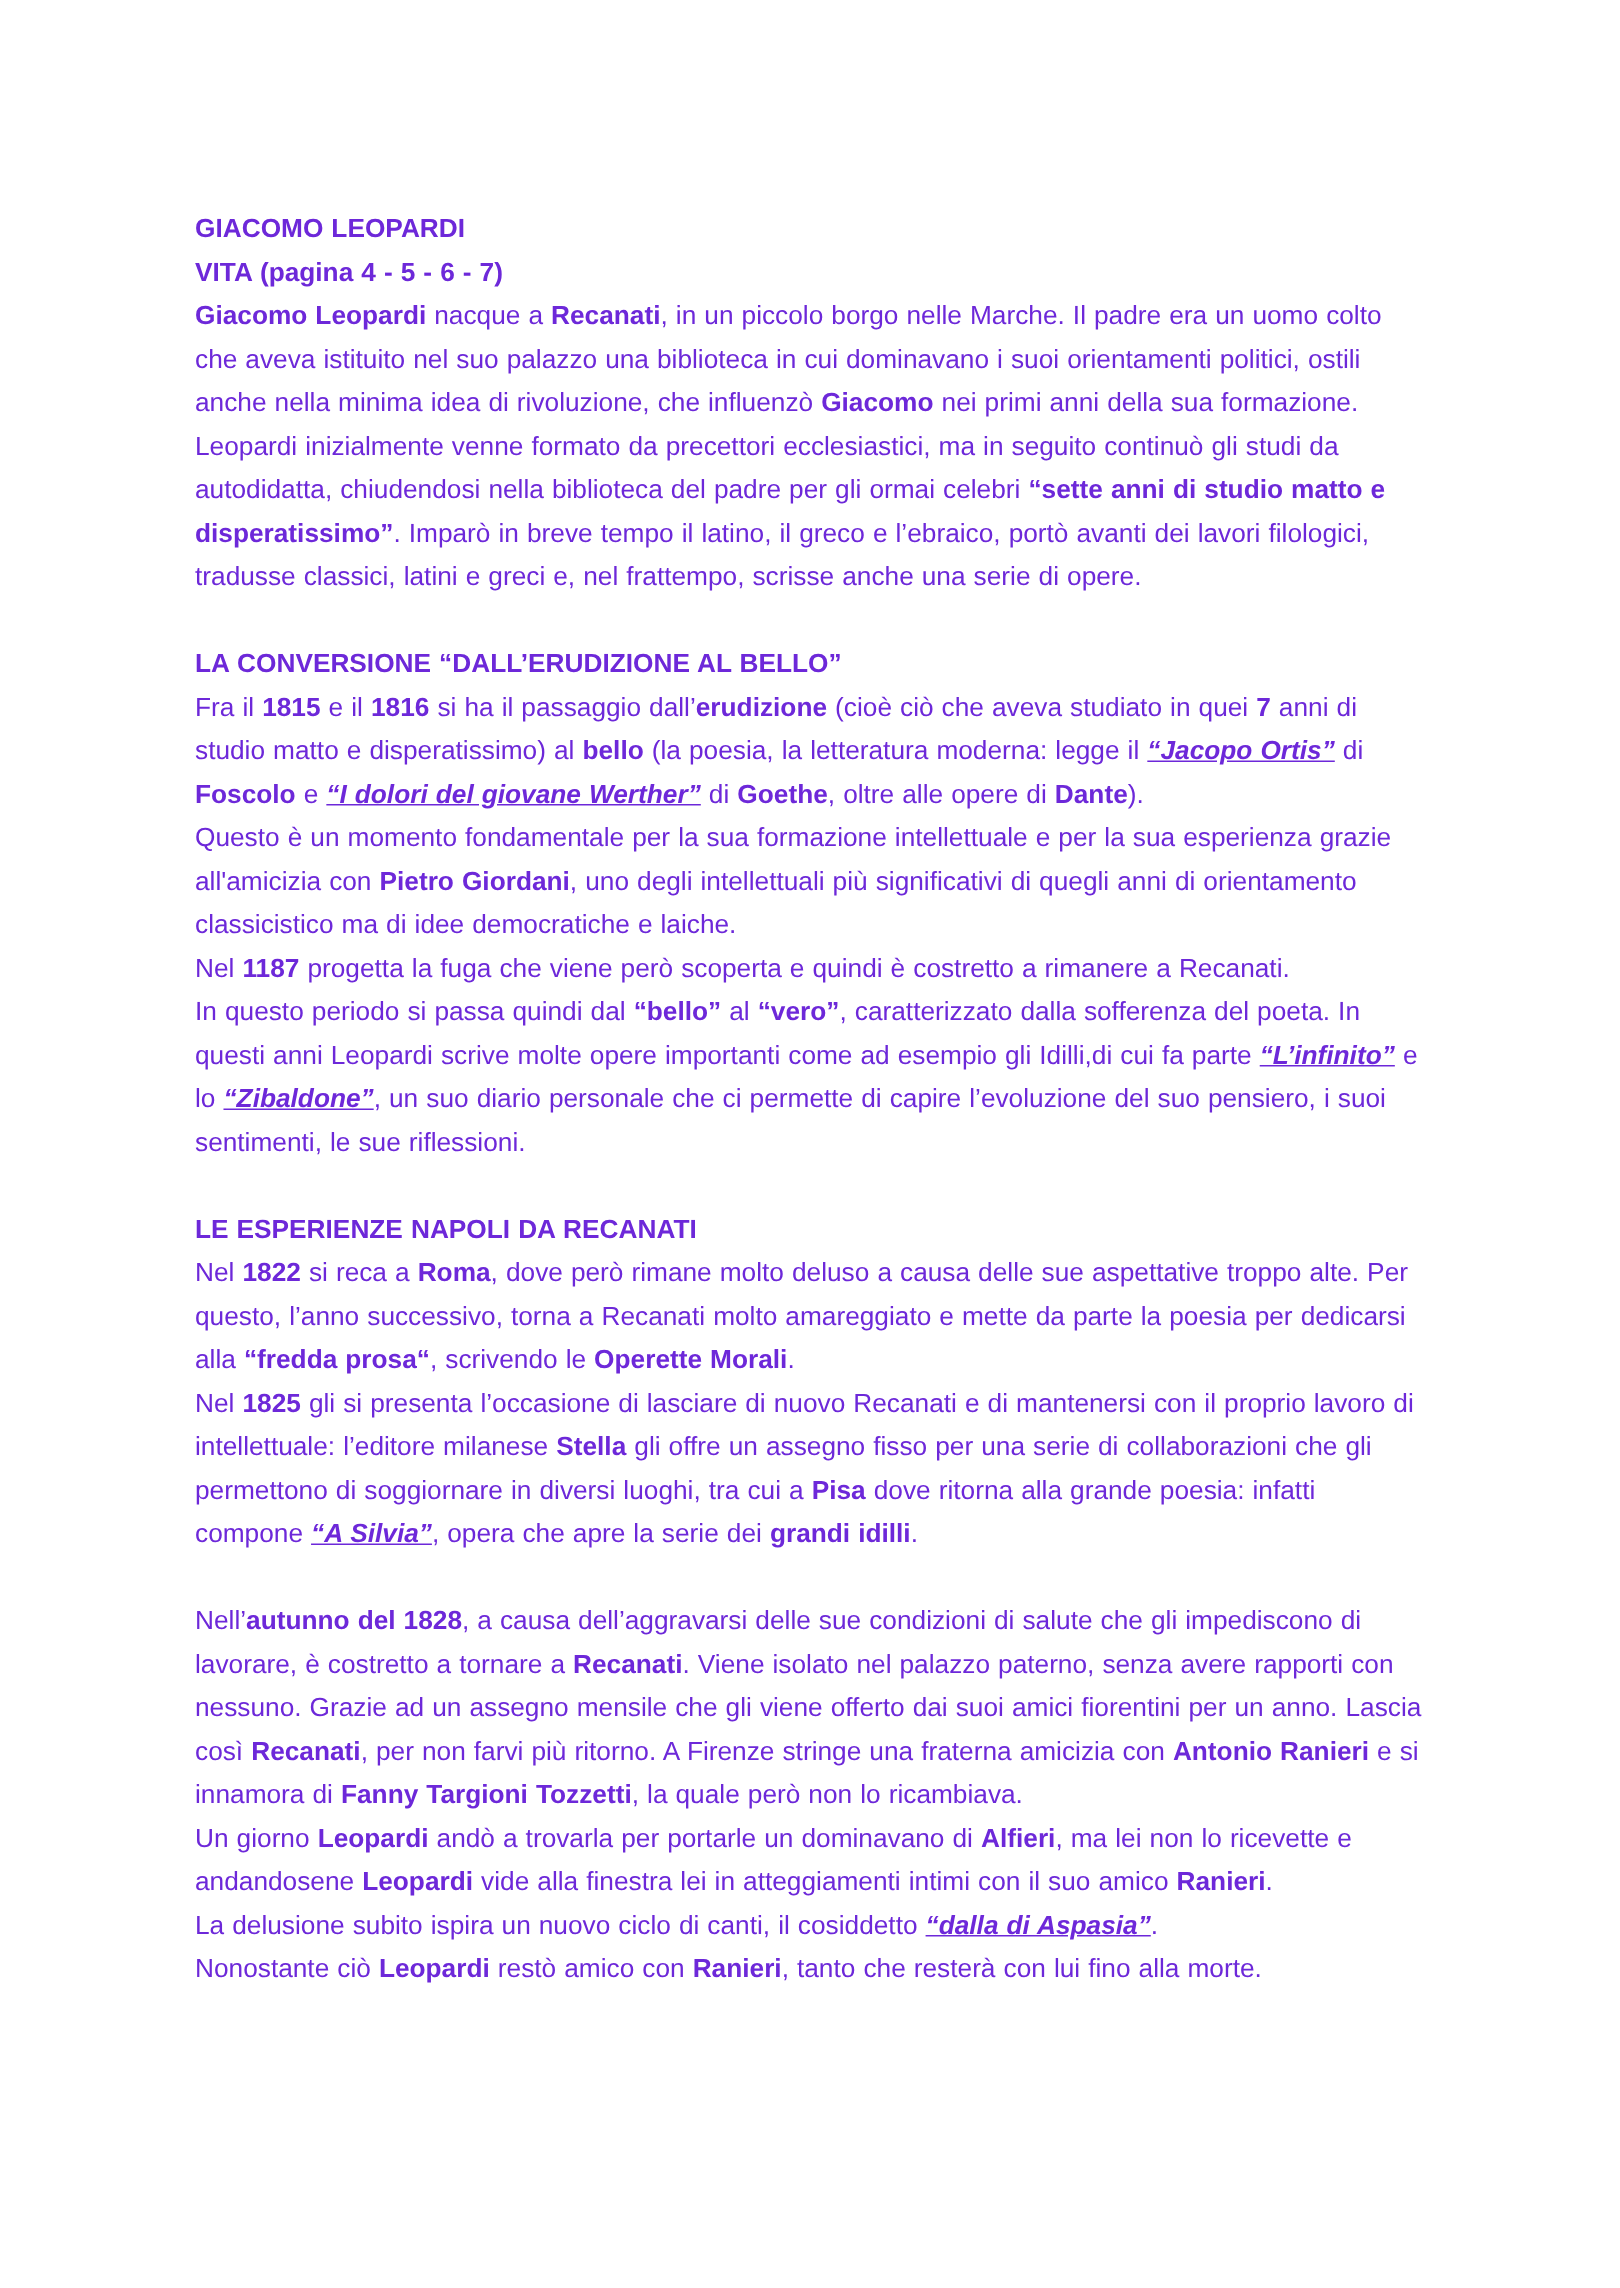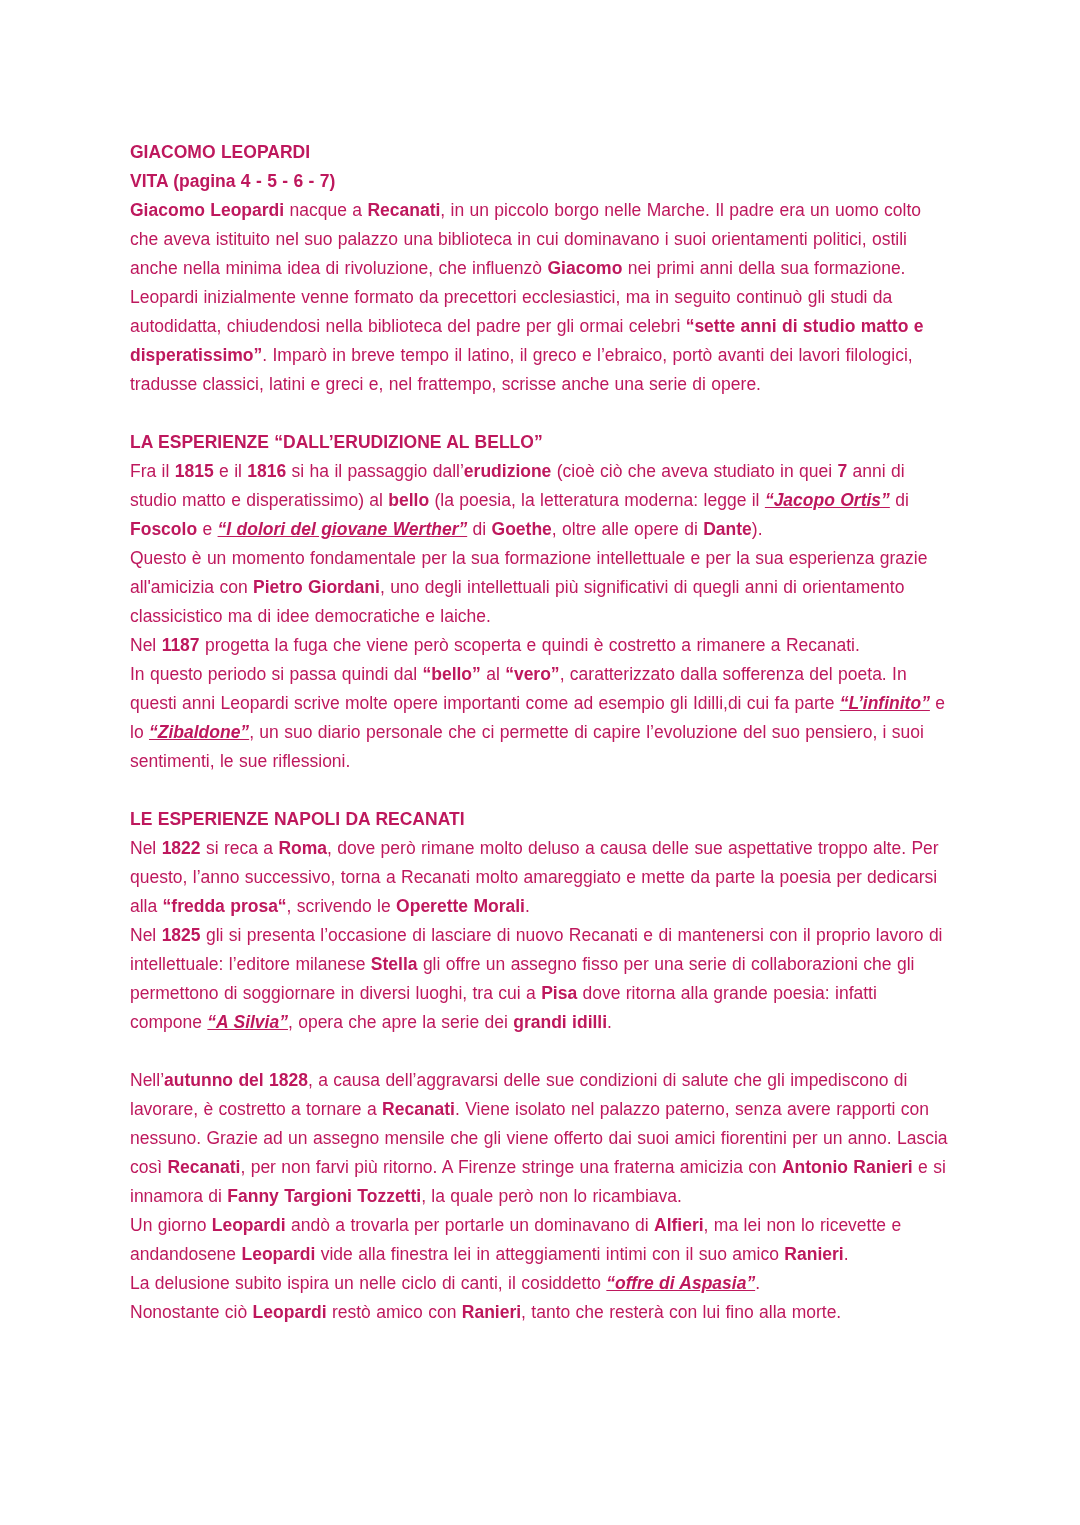--- a/index.html
+++ b/index.html
@@ -25,32 +25,32 @@
     word-spacing: 0.5px;
   }
   .heading { font-weight: bold; }
   .b { font-weight: bold; }
   .i { font-style: italic; text-decoration: underline; }
   .spacer { height: 29px; }
 </style>
 </head>
 <body>
 
-<div class="doc-page" style="color: #be185d; background: rgb(255, 255, 255);">
+<div class="doc-page" style="color: #6d28d9; background: rgb(255, 255, 255);">
     <p class="heading"><span class="b">GIACOMO LEOPARDI</span></p>
     <p class="heading"><span class="b">VITA  (pagina 4 - 5 - 6 - 7)</span></p>
     <p class="paragraph"><span class="b">Giacomo Leopardi</span><span> nacque a </span><span class="b">Recanati</span><span>, in un piccolo borgo nelle Marche. Il padre era un uomo colto che aveva istituito nel suo palazzo una biblioteca in cui dominavano i suoi orientamenti politici, ostili anche nella minima idea di rivoluzione, che influenzò </span><span class="b">Giacomo</span><span> nei primi anni della sua formazione. Leopardi inizialmente venne formato da precettori ecclesiastici, ma in seguito continuò gli studi da autodidatta, chiudendosi nella biblioteca del padre per gli ormai celebri </span><span class="b">“sette anni di studio matto e disperatissimo”</span><span>. Imparò in breve tempo il latino, il greco e l’ebraico, portò avanti dei lavori filologici, tradusse classici, latini e greci e, nel frattempo, scrisse anche una serie di opere.</span></p>
     <div class="spacer"></div>
-    <p class="heading"><span class="b">LA ESPERIENZE “DALL’ERUDIZIONE AL BELLO”</span></p>
+    <p class="heading"><span class="b">LA CONVERSIONE “DALL’ERUDIZIONE AL BELLO”</span></p>
     <p class="paragraph"><span>Fra il </span><span class="b">1815</span><span> e il </span><span class="b">1816</span><span> si ha il passaggio dall’</span><span class="b">erudizione</span><span> (cioè ciò che aveva studiato in quei </span><span class="b">7</span><span> anni di studio matto e disperatissimo) al </span><span class="b">bello</span><span> (la poesia, la letteratura moderna: legge il </span><span class="b i">“Jacopo Ortis”</span><span> di </span><span class="b">Foscolo</span><span> e </span><span class="b i">“I dolori del giovane Werther”</span><span> di </span><span class="b">Goethe</span><span>, oltre alle opere di </span><span class="b">Dante</span><span>).</span></p>
     <p class="paragraph"><span>Questo è un momento fondamentale per la sua formazione intellettuale e per la sua esperienza grazie all'amicizia con </span><span class="b">Pietro Giordani</span><span>, uno degli intellettuali più significativi di quegli anni di orientamento classicistico ma di idee democratiche e laiche.</span></p>
     <p class="paragraph"><span>Nel </span><span class="b">1187</span><span> progetta la fuga che viene però scoperta e quindi è costretto a rimanere a Recanati.</span></p>
     <p class="paragraph"><span>In questo periodo si passa quindi dal </span><span class="b">“bello”</span><span> al </span><span class="b">“vero”</span><span>, caratterizzato dalla sofferenza del poeta. In questi anni Leopardi scrive molte opere importanti come ad esempio gli Idilli,di cui fa parte </span><span class="b i">“L’infinito”</span><span> e lo </span><span class="b i">“Zibaldone”</span><span>, un suo diario personale che ci permette di capire l’evoluzione del suo pensiero, i suoi sentimenti, le sue riflessioni.</span></p>
     <div class="spacer"></div>
     <p class="heading"><span class="b">LE ESPERIENZE NAPOLI DA RECANATI</span></p>
     <p class="paragraph"><span>Nel </span><span class="b">1822</span><span> si reca a </span><span class="b">Roma</span><span>, dove però rimane molto deluso a causa delle sue aspettative troppo alte. Per questo, l’anno successivo, torna a Recanati molto amareggiato e mette da parte la poesia per dedicarsi alla </span><span class="b">“fredda prosa“</span><span>, scrivendo le </span><span class="b">Operette Morali</span><span>.</span></p>
     <p class="paragraph"><span>Nel </span><span class="b">1825</span><span> gli si presenta l’occasione di lasciare di nuovo Recanati e di mantenersi con il proprio lavoro di intellettuale: l’editore milanese </span><span class="b">Stella</span><span> gli offre un assegno fisso per una serie di collaborazioni che gli permettono di soggiornare in diversi luoghi, tra cui a </span><span class="b">Pisa</span><span> dove ritorna alla grande poesia: infatti compone </span><span class="b i">“A Silvia”</span><span>, opera che apre la serie dei </span><span class="b">grandi idilli</span><span>.</span></p>
     <div class="spacer"></div>
     <p class="paragraph"><span>Nell’</span><span class="b">autunno del 1828</span><span>, a causa dell’aggravarsi delle sue condizioni di salute che gli impediscono di lavorare, è costretto a tornare a </span><span class="b">Recanati</span><span>. Viene isolato nel palazzo paterno, senza avere rapporti con nessuno. Grazie ad un assegno mensile che gli viene offerto dai suoi amici fiorentini per un anno. Lascia così </span><span class="b">Recanati</span><span>, per non farvi più ritorno. A Firenze stringe una fraterna amicizia con </span><span class="b">Antonio Ranieri</span><span> e si innamora di </span><span class="b">Fanny Targioni Tozzetti</span><span>, la quale però non lo ricambiava.</span></p>
     <p class="paragraph"><span>Un giorno </span><span class="b">Leopardi</span><span> andò a trovarla per portarle un dominavano di </span><span class="b">Alfieri</span><span>, ma lei non lo ricevette e andandosene </span><span class="b">Leopardi</span><span> vide alla finestra lei in atteggiamenti intimi con il suo amico </span><span class="b">Ranieri</span><span>.</span></p>
-    <p class="paragraph"><span>La delusione subito ispira un nelle ciclo di canti, il cosiddetto </span><span class="b i">“offre di Aspasia”</span><span>.</span></p>
+    <p class="paragraph"><span>La delusione subito ispira un nuovo ciclo di canti, il cosiddetto </span><span class="b i">“dalla di Aspasia”</span><span>.</span></p>
     <p class="paragraph"><span>Nonostante ciò </span><span class="b">Leopardi</span><span> restò amico con </span><span class="b">Ranieri</span><span>, tanto che resterà con lui fino alla morte.</span></p>
   </div>
 
 </body></html>

